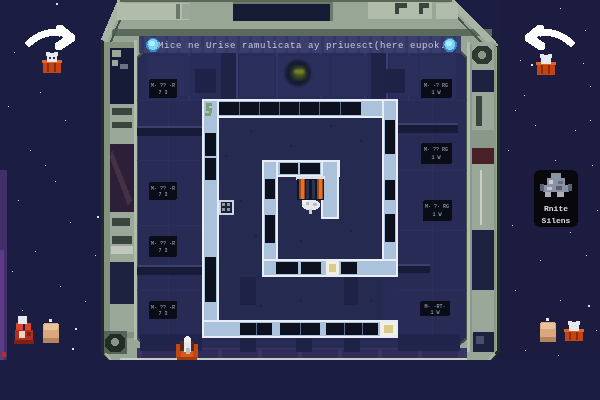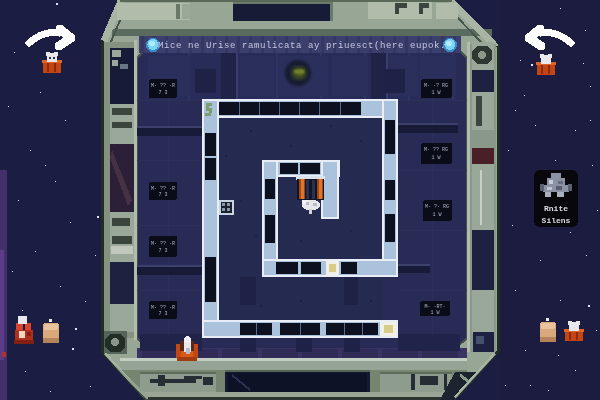--- a/index.html
+++ b/index.html
@@ -1,16 +1,16 @@
 <!DOCTYPE html>
 <html><head>
 <meta charset="utf-8">
 <style>
   html,body{margin:0;padding:0;background:#1c1d42;overflow:hidden;}
-  #scene{position:relative;width:600px;height:400px;}
+  #scene{position:relative;width:600px;height:360px;}
   svg{display:block;}
   text{font-family:"Liberation Mono", monospace;}
 </style>
 </head>
 <body>
 <div id="scene">
 <svg width="600" height="400" viewBox="0 0 600 400" shape-rendering="crispEdges">
 <defs>
   <pattern id="barstripe" width="12" height="17" patternUnits="userSpaceOnUse">
     <rect width="12" height="17" fill="#3b3f6d"></rect>

